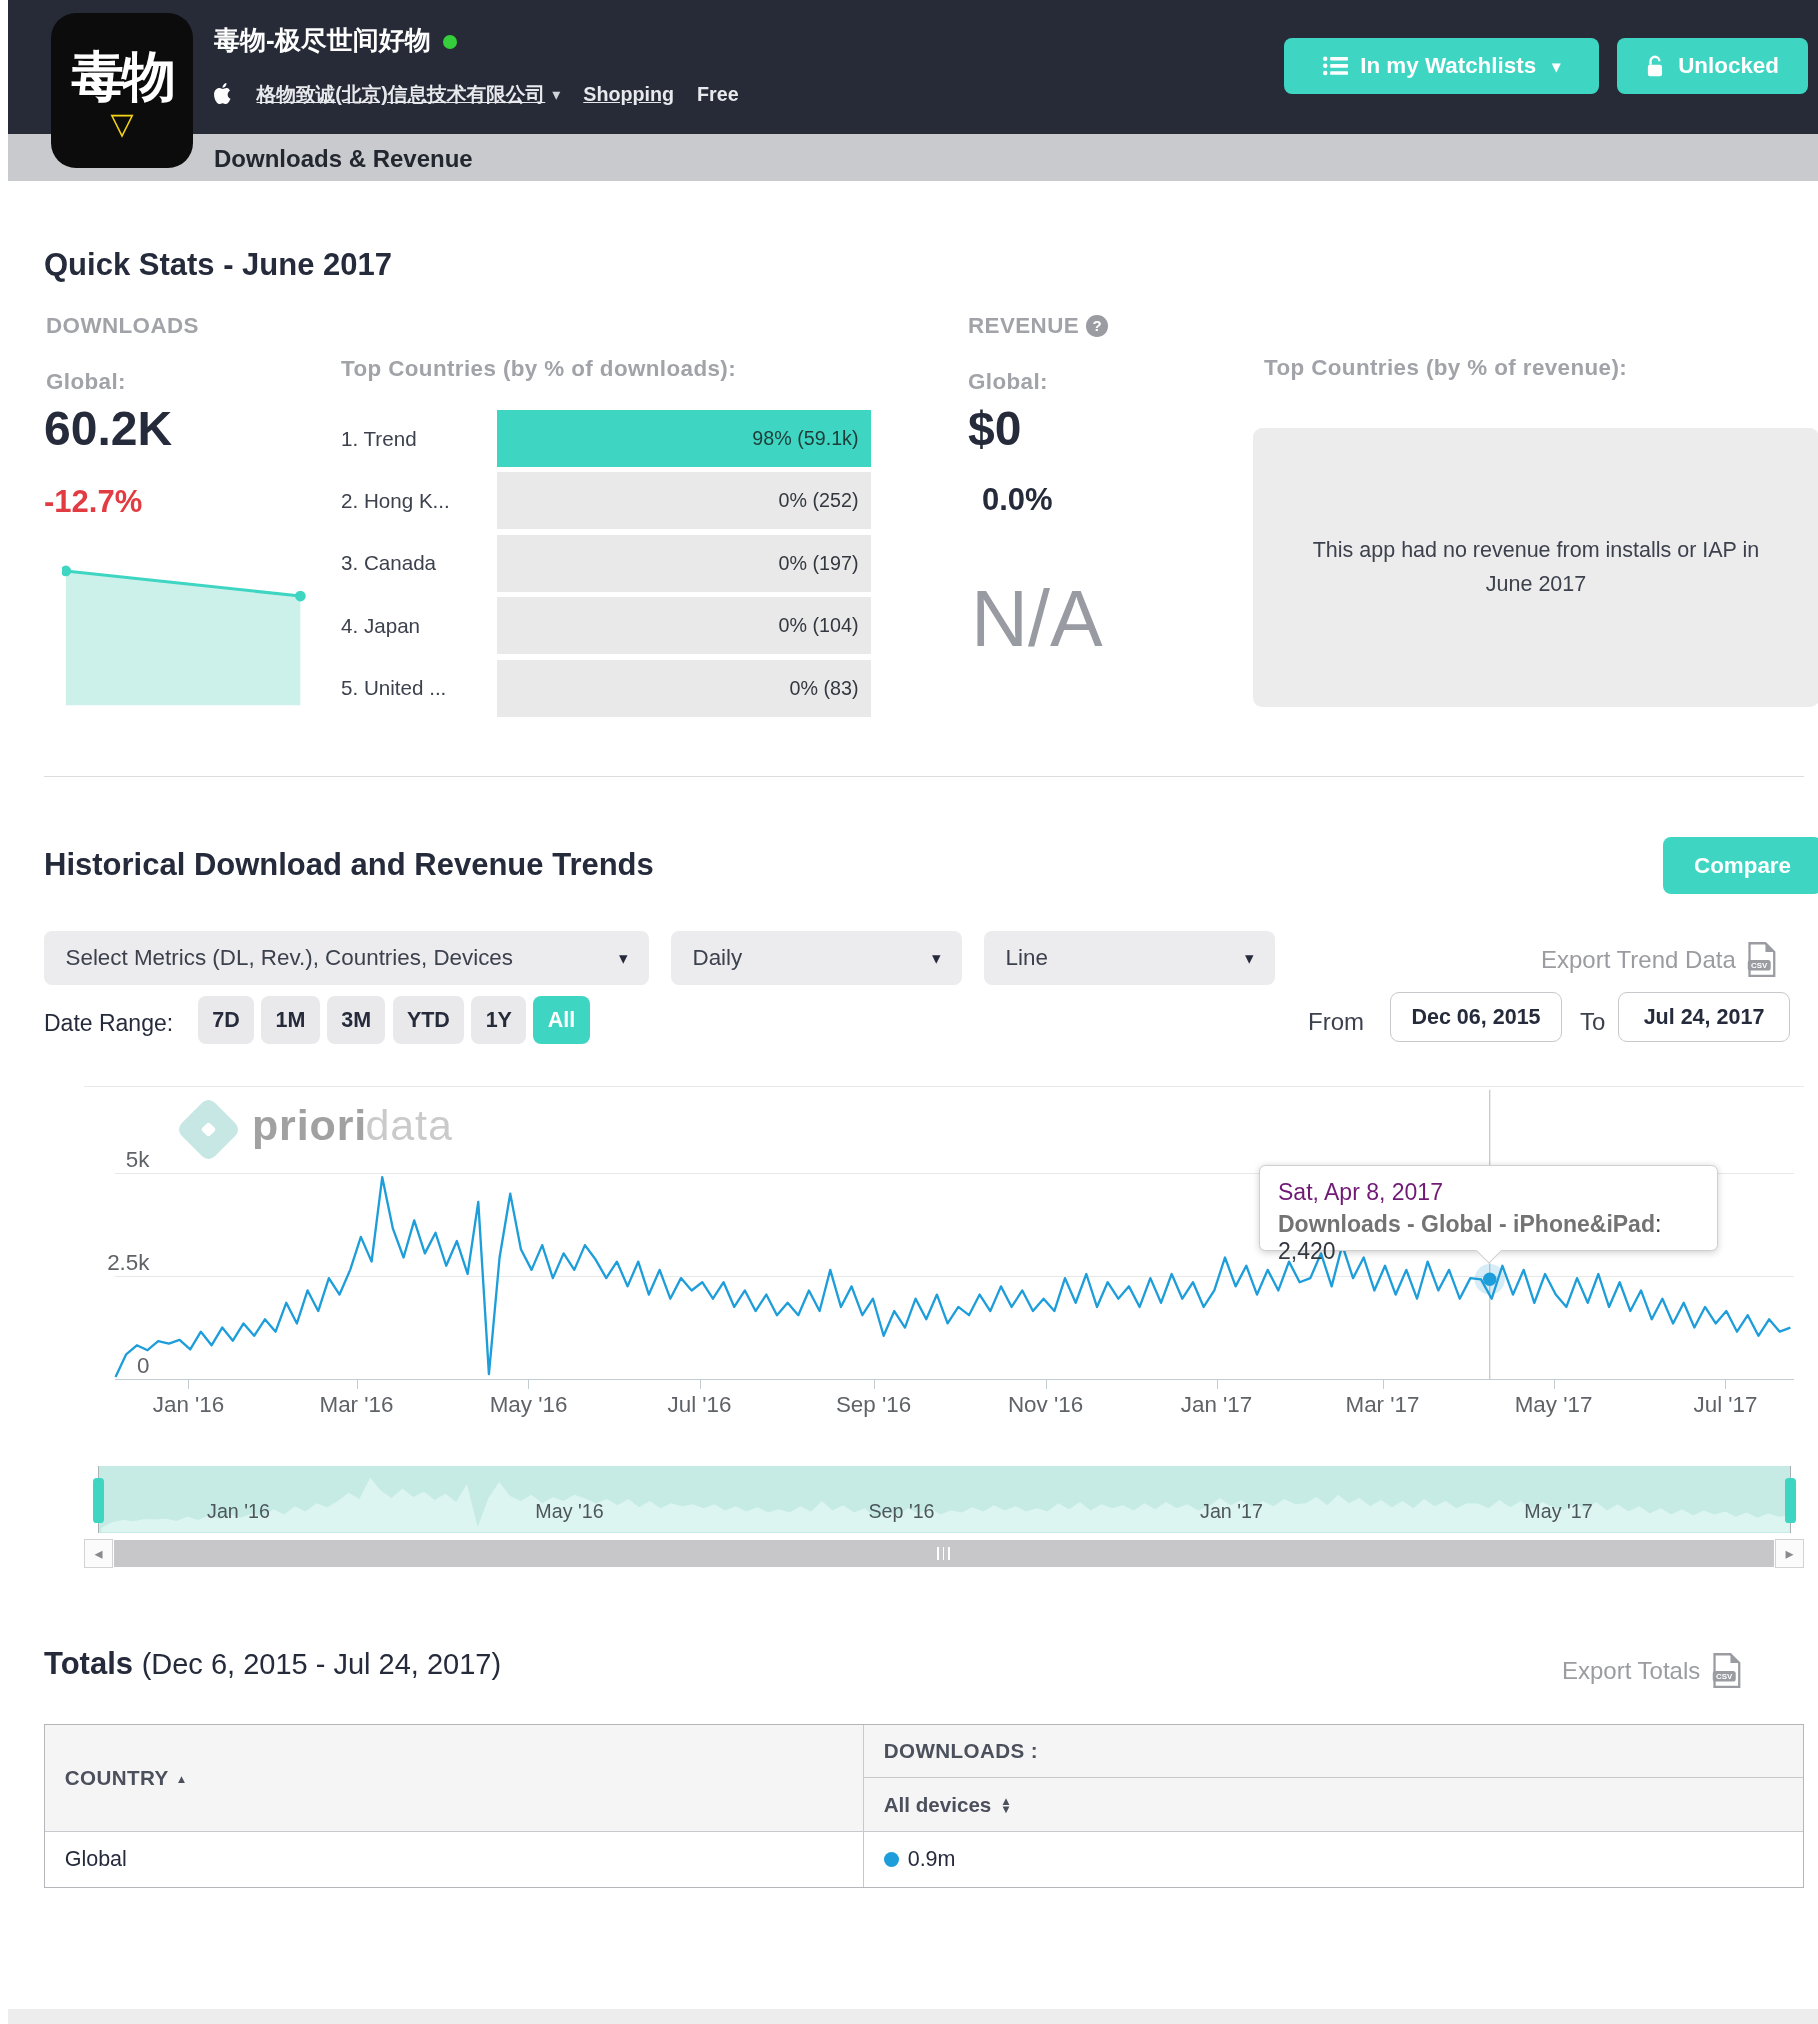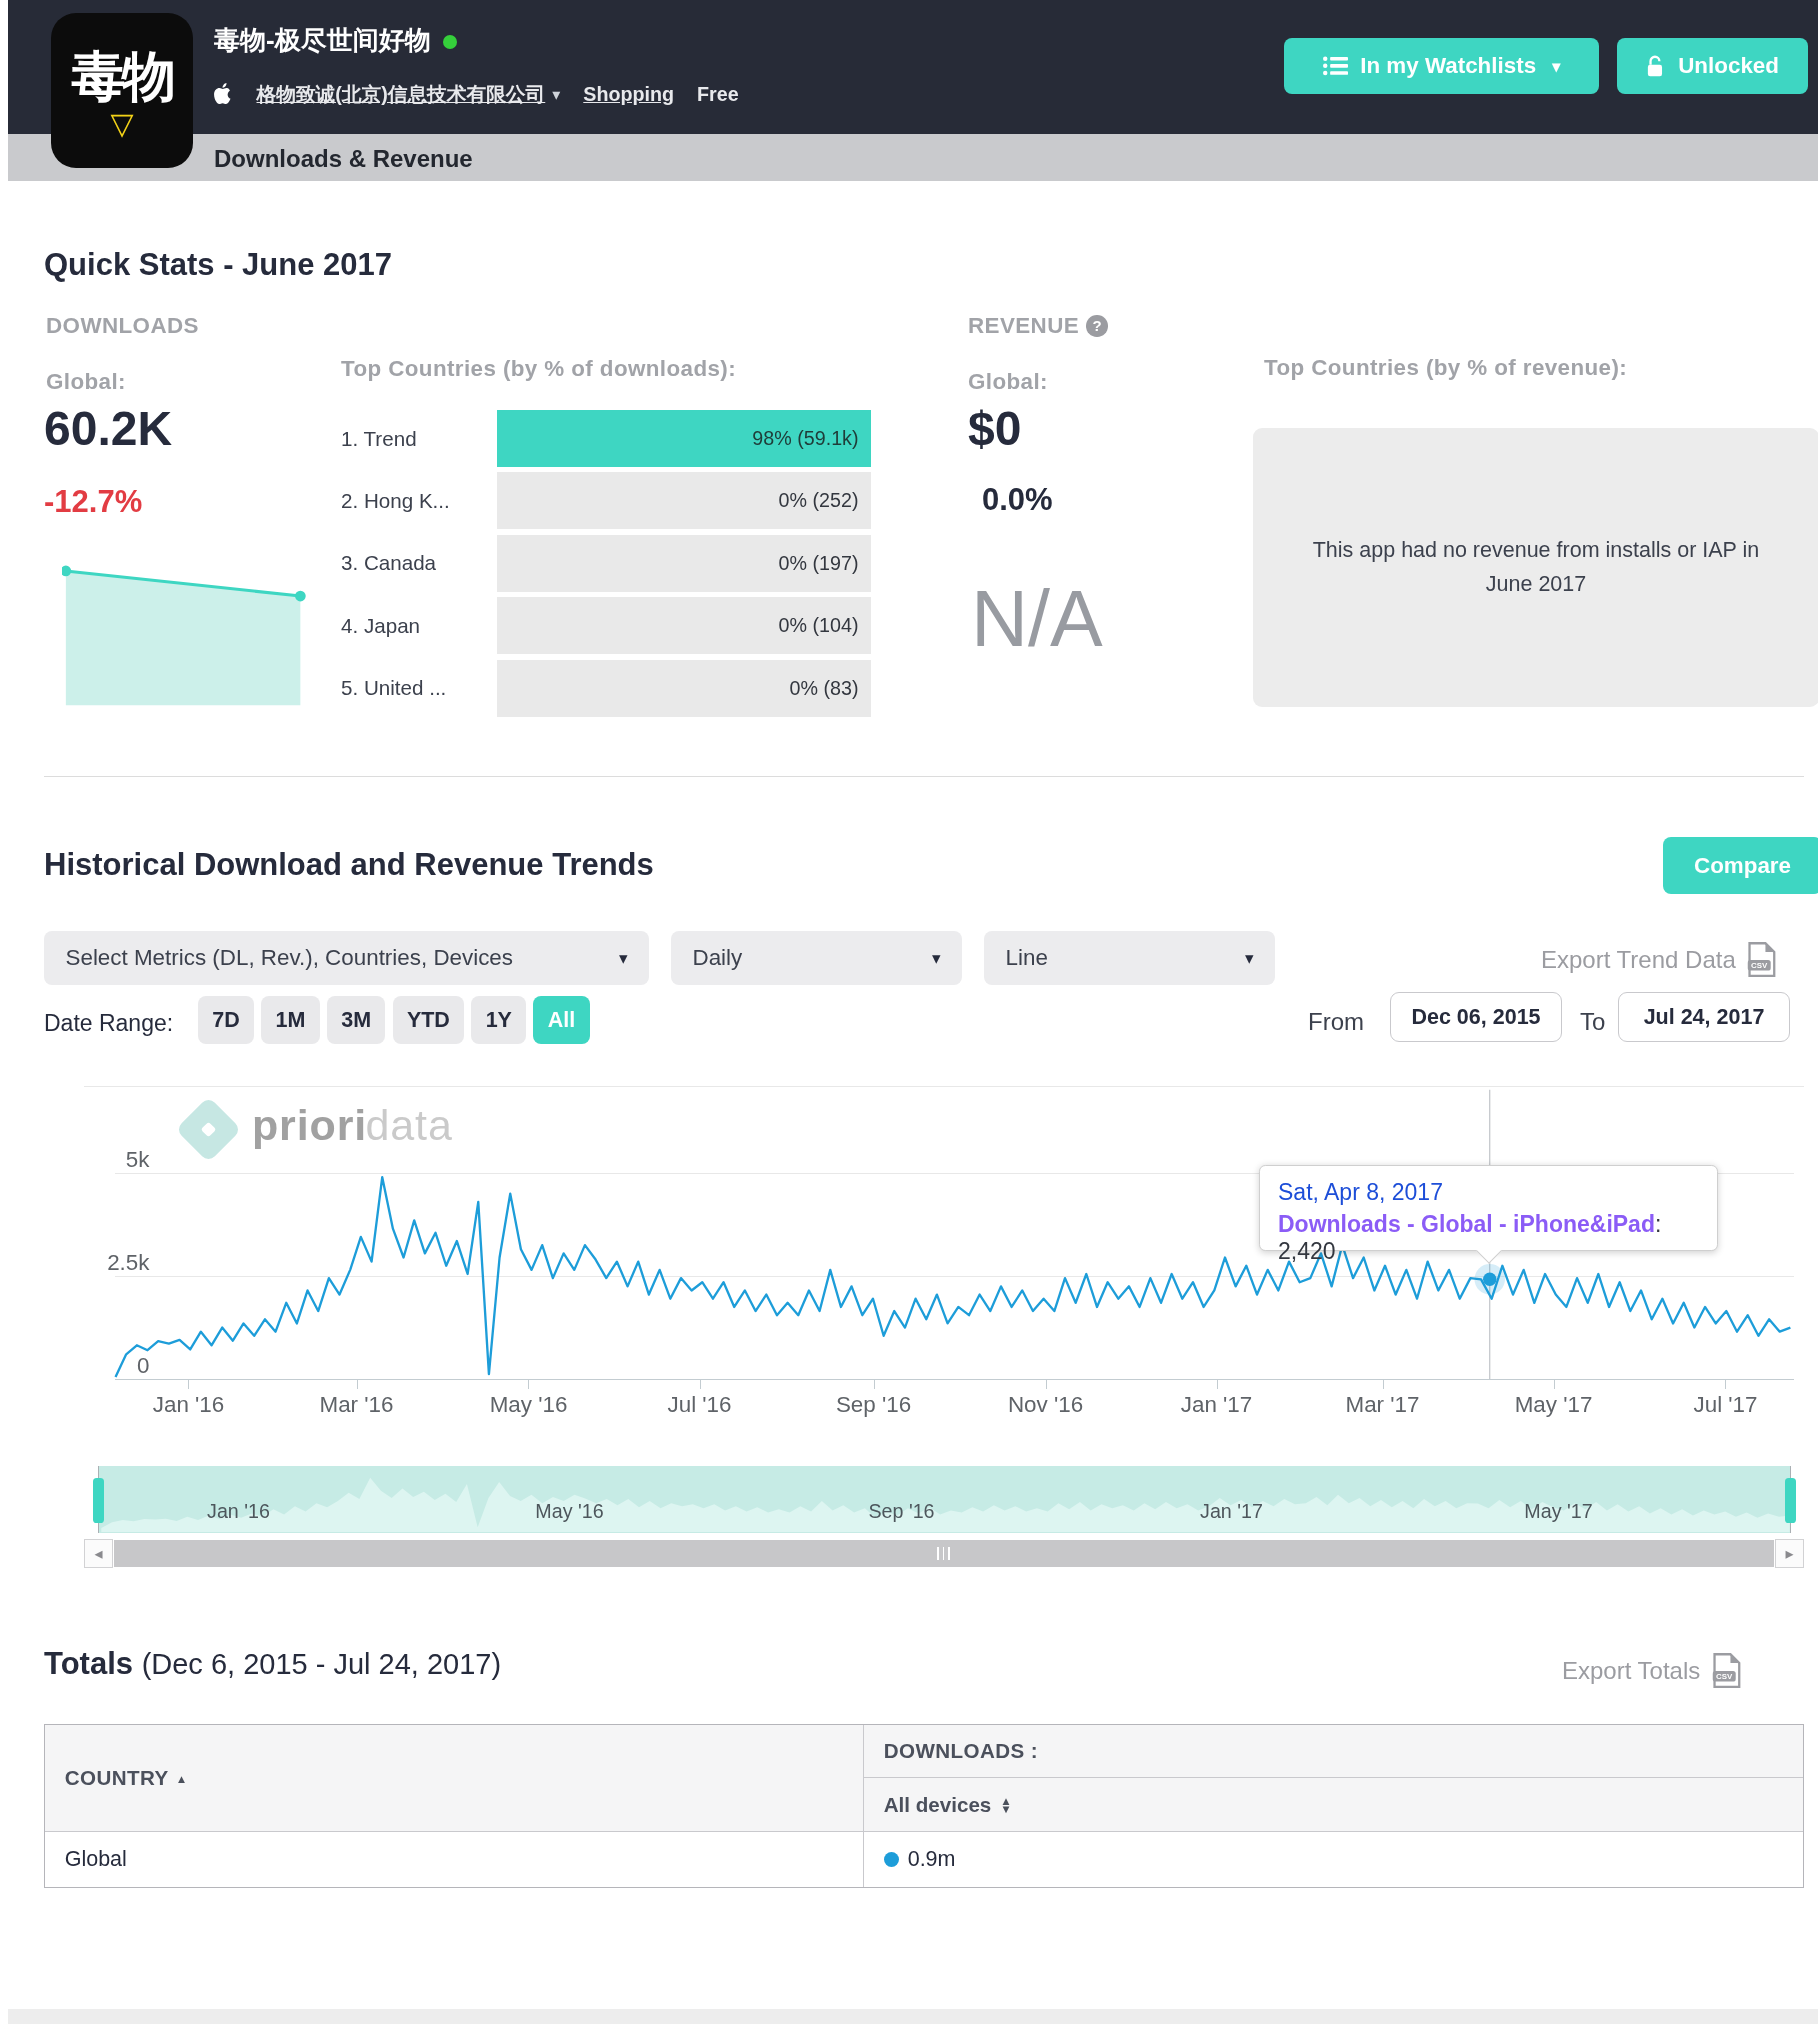--- a/index.html
+++ b/index.html
@@ -68,23 +68,23 @@
   .watermark { position:absolute; left:94px; top:19.7px; display:flex; align-items:center; gap:9px; opacity:.95; }
   .wm-diamond { position:relative; width:47px; height:47px; background:#c3e6e2; border-radius:9px; transform:rotate(45deg); margin:7.2px 10.7px 0 7.2px; }
   .wm-dot { position:absolute; left:18px; top:18px; width:10.7px; height:10.7px; background:#ffffff; border-radius:2.7px; }
   .wm-bold { font-size:43px; font-weight:bold; color:#9c9c9c; letter-spacing:0.9px; }
   .wm-light { font-size:43px; color:#c8c8c8; letter-spacing:0.9px; }
   .trend-svg { position:absolute; left:0; top:0; }
   .xticks { position:absolute; left:0; top:0; width:1720px; height:345px; pointer-events:none; }
   .xtick-label { position:absolute; top:313px; width:107px; text-align:center; font-size:22.4px; color:#5f6368; }
   .xtick-mark { position:absolute; top:301px; width:0.9px; height:9px; background:#c3ccd1; }
   .tooltip { position:absolute; left:1175px; top:86px; width:459px; height:86px; background:#ffffff; border:0.9px solid #cfcfcf; border-radius:6.3px; box-shadow:0 1.8px 7.2px rgba(0,0,0,.18); padding:12.5px 18px; z-index:4; }
-  .tooltip-date { font-size:23px; color:#1d4ed8; }
+  .tooltip-date { font-size:23px; color:#701a75; }
   .tooltip-line2 { margin-top:5.4px; font-size:23px; }
-  .tt-series { color:#8b5cf6; font-weight:bold; }
+  .tt-series { color:#737373; font-weight:bold; }
   .tt-val { color:#33373f; }
   .tooltip-pointer { position:absolute; left:220px; bottom:-9.9px; width:18px; height:18px; background:#ffffff; border-right:0.9px solid #cfcfcf; border-bottom:0.9px solid #cfcfcf; transform:rotate(45deg); }
 
   
   .navigator { position:absolute; left:90px; top:1466px; width:1693px; height:67px; background:#c6ebe5; border-left:0.9px solid #aab0b4; border-right:0.9px solid #aab0b4; }
   .nav-label { position:absolute; top:34px; width:99px; text-align:center; font-size:19.7px; color:#4d565c; }
   .nav-handle { position:absolute; top:11.6px; width:11.6px; height:45px; background:#3ed6c2; border-radius:3.6px; z-index:3; cursor:ew-resize; }
   .nav-handle.left { left:-6.3px; }
   .nav-handle.right { right:-6.3px; }
   .scrollbar { position:absolute; left:76px; top:1539px; width:1720px; height:29px; }

